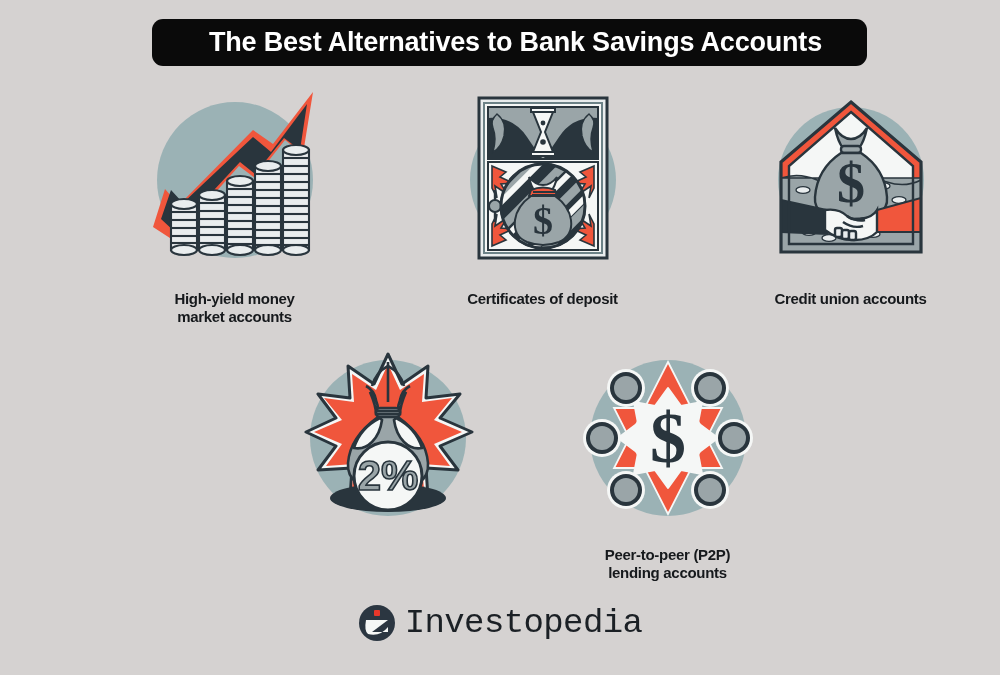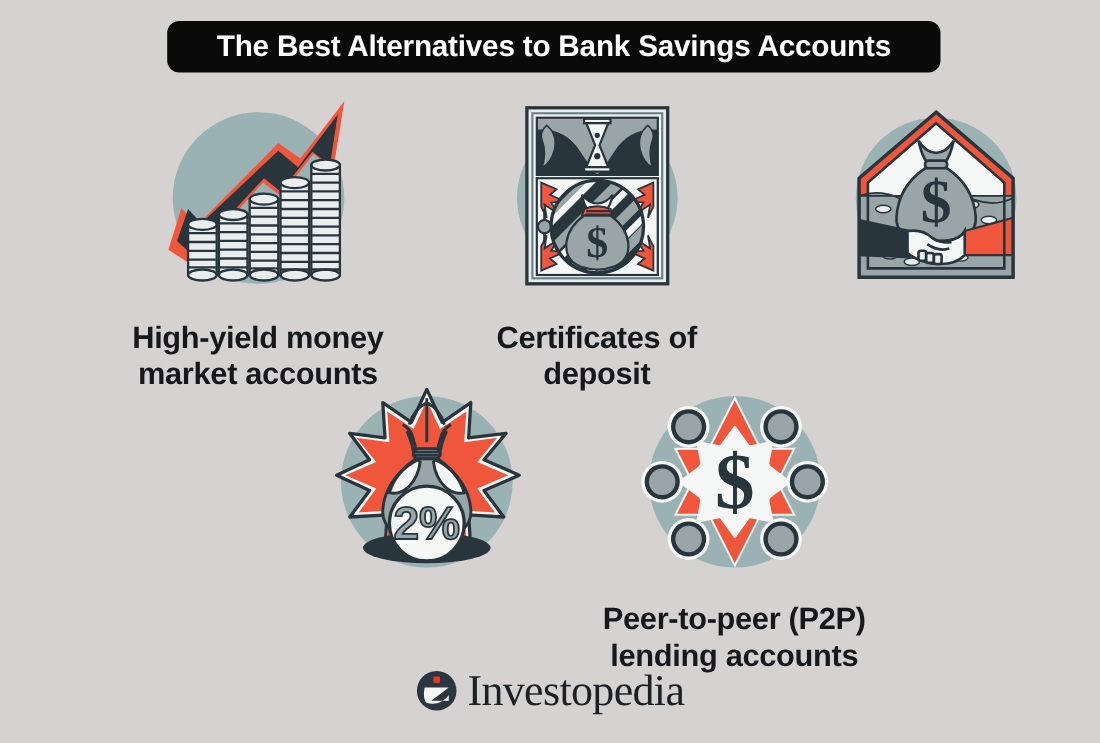--- a/index.html
+++ b/index.html
@@ -26,20 +26,21 @@
     position: absolute;
     left: 152px;
     top: 19px;
     width: 703px;
     height: 47px;
     background: #0a0a0a;
     border-radius: 11px;
     display: flex;
     align-items: center;
     justify-content: center;
+    padding-left: 12px;
   }
   .title-text {
     color: #ffffff;
     font-size: 27px;
     font-weight: bold;
     letter-spacing: -0.2px;
     white-space: nowrap;
     font-family: "Liberation Sans", sans-serif;
   }
 
@@ -53,21 +54,21 @@
   .icon-wrap {
     position: relative;
     width: 200px;
     height: 200px;
   }
   .icon-wrap svg { display: block; }
   .card-label {
     margin-top: 2px;
     text-align: center;
     color: #16191c;
-    font-size: 28px;
+    font-size: 15px;
     font-weight: bold;
     line-height: 1.18;
     letter-spacing: -0.3px;
     white-space: pre-line;
     font-family: "Liberation Sans", sans-serif;
   }
 
   .card-1 { left: 92px;  top: 82px;  width: 285px; }
   .card-2 { left: 400px; top: 82px;  width: 285px; }
   .card-3 { left: 708px; top: 82px;  width: 285px; }
@@ -84,24 +85,24 @@
     top: 604px;
     width: 1000px;
     display: flex;
     align-items: center;
     justify-content: center;
     gap: 9px;
   }
   .logo-mark { display: block; }
   .logo-word {
     color: #1b2025;
-    font-size: 40px;
+    font-size: 34px;
     font-weight: normal;
     letter-spacing: -0.6px;
-    font-family: Liberation Serif, serif;
+    font-family: Liberation Mono, monospace;
   }
 </style>
 </head>
 <body>
 
 <div class="canvas">
 
   <div class="title-bar">
     <span class="title-text">The Best Alternatives to Bank Savings Accounts</span>
   </div>
@@ -310,20 +311,21 @@
               <rect x="84" y="146" width="7" height="9" rx="2"></rect>
               <rect x="91" y="148" width="7" height="9" rx="2"></rect>
               <rect x="98" y="149" width="7" height="9" rx="2"></rect>
             </g>
           </g>
         </g>
         <path d="M100 20 L170 80 L170 170 L30 170 L30 80 Z" fill="none" stroke="#29353d" stroke-width="3.2"></path>
         <path d="M100 30 L162 84 L162 162 L38 162 L38 84 Z" fill="none" stroke="#29353d" stroke-width="2.4"></path>
       </svg>
     </div>
+    <div class="card-label">Credit union accounts</div>
   </div>
 
   <div class="card card-4">
     <div class="icon-wrap">
       <svg width="200" height="200" viewBox="0 0 200 200">
         <circle cx="100" cy="98" r="78" fill="#9bb2b5"></circle>
 
         <path d="M100 14 L114 44 L140 26 L138 58 L172 54 L152 78 L184 92 L152 106 L170 130
                  L138 128 L140 158 L114 142 L100 170 L86 142 L62 158 L64 128 L30 130
                  L48 106 L18 92 L48 78 L30 54 L62 58 L60 26 L86 44 Z" fill="#f5f7f6" stroke="#29353d" stroke-width="3" stroke-linejoin="round"></path>

